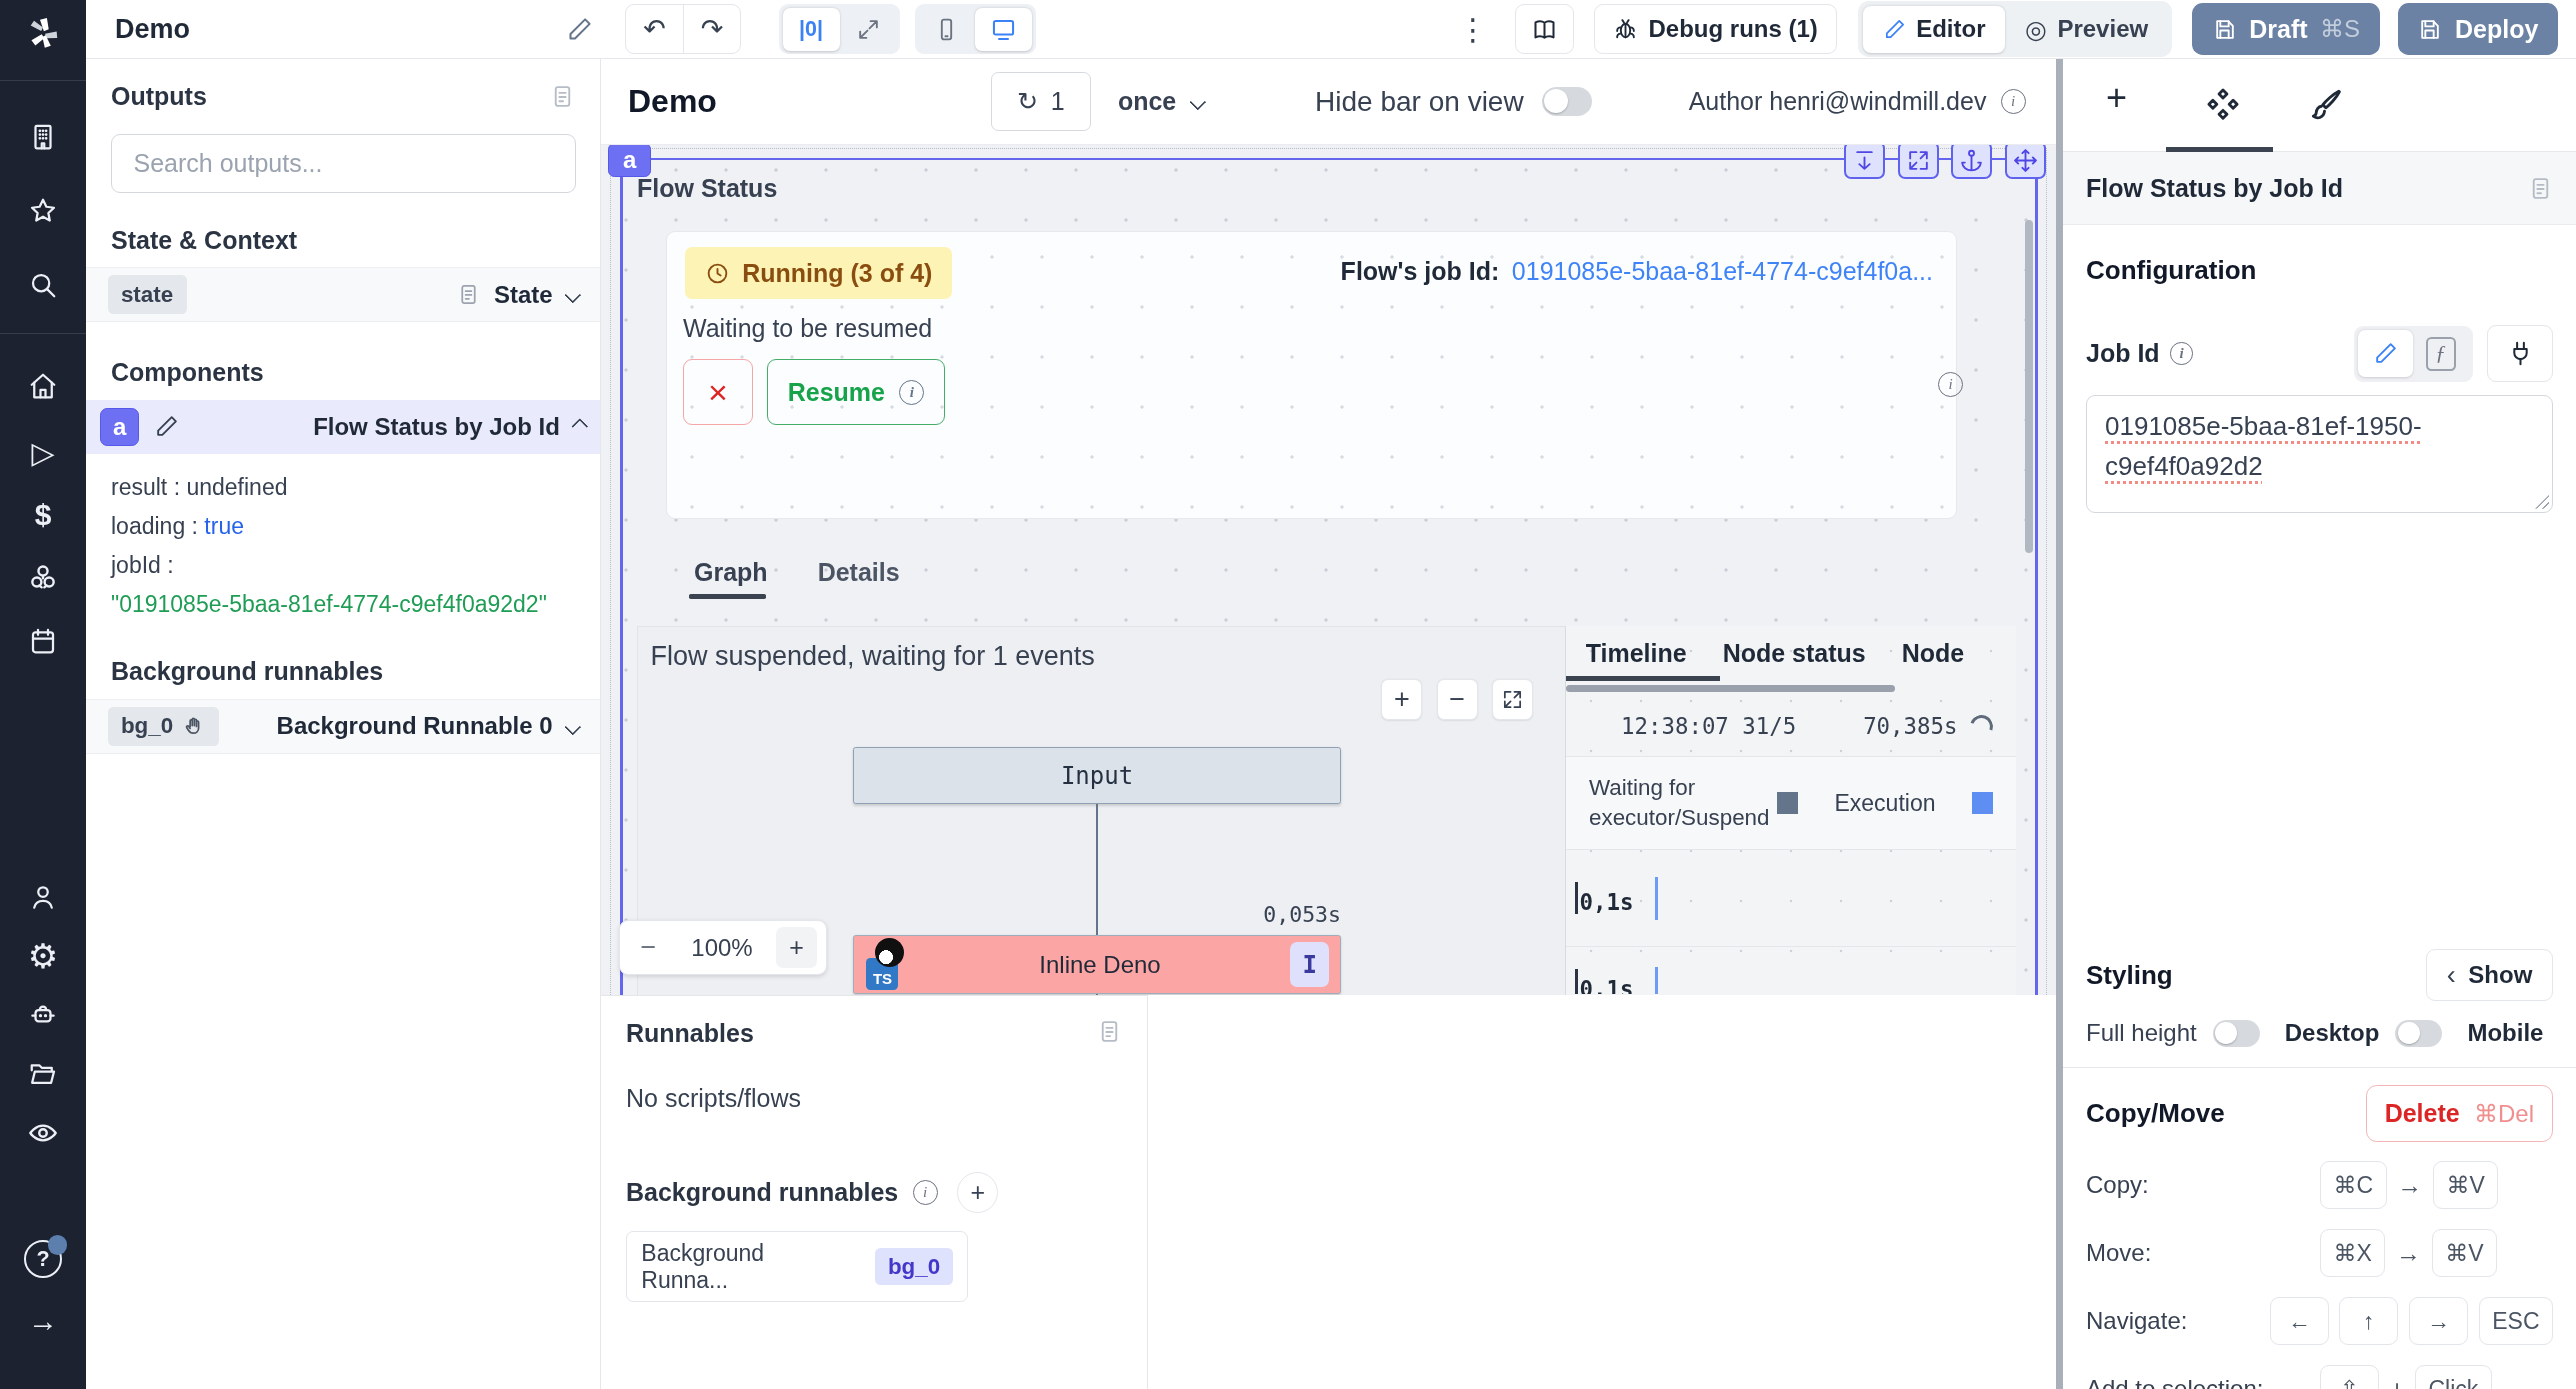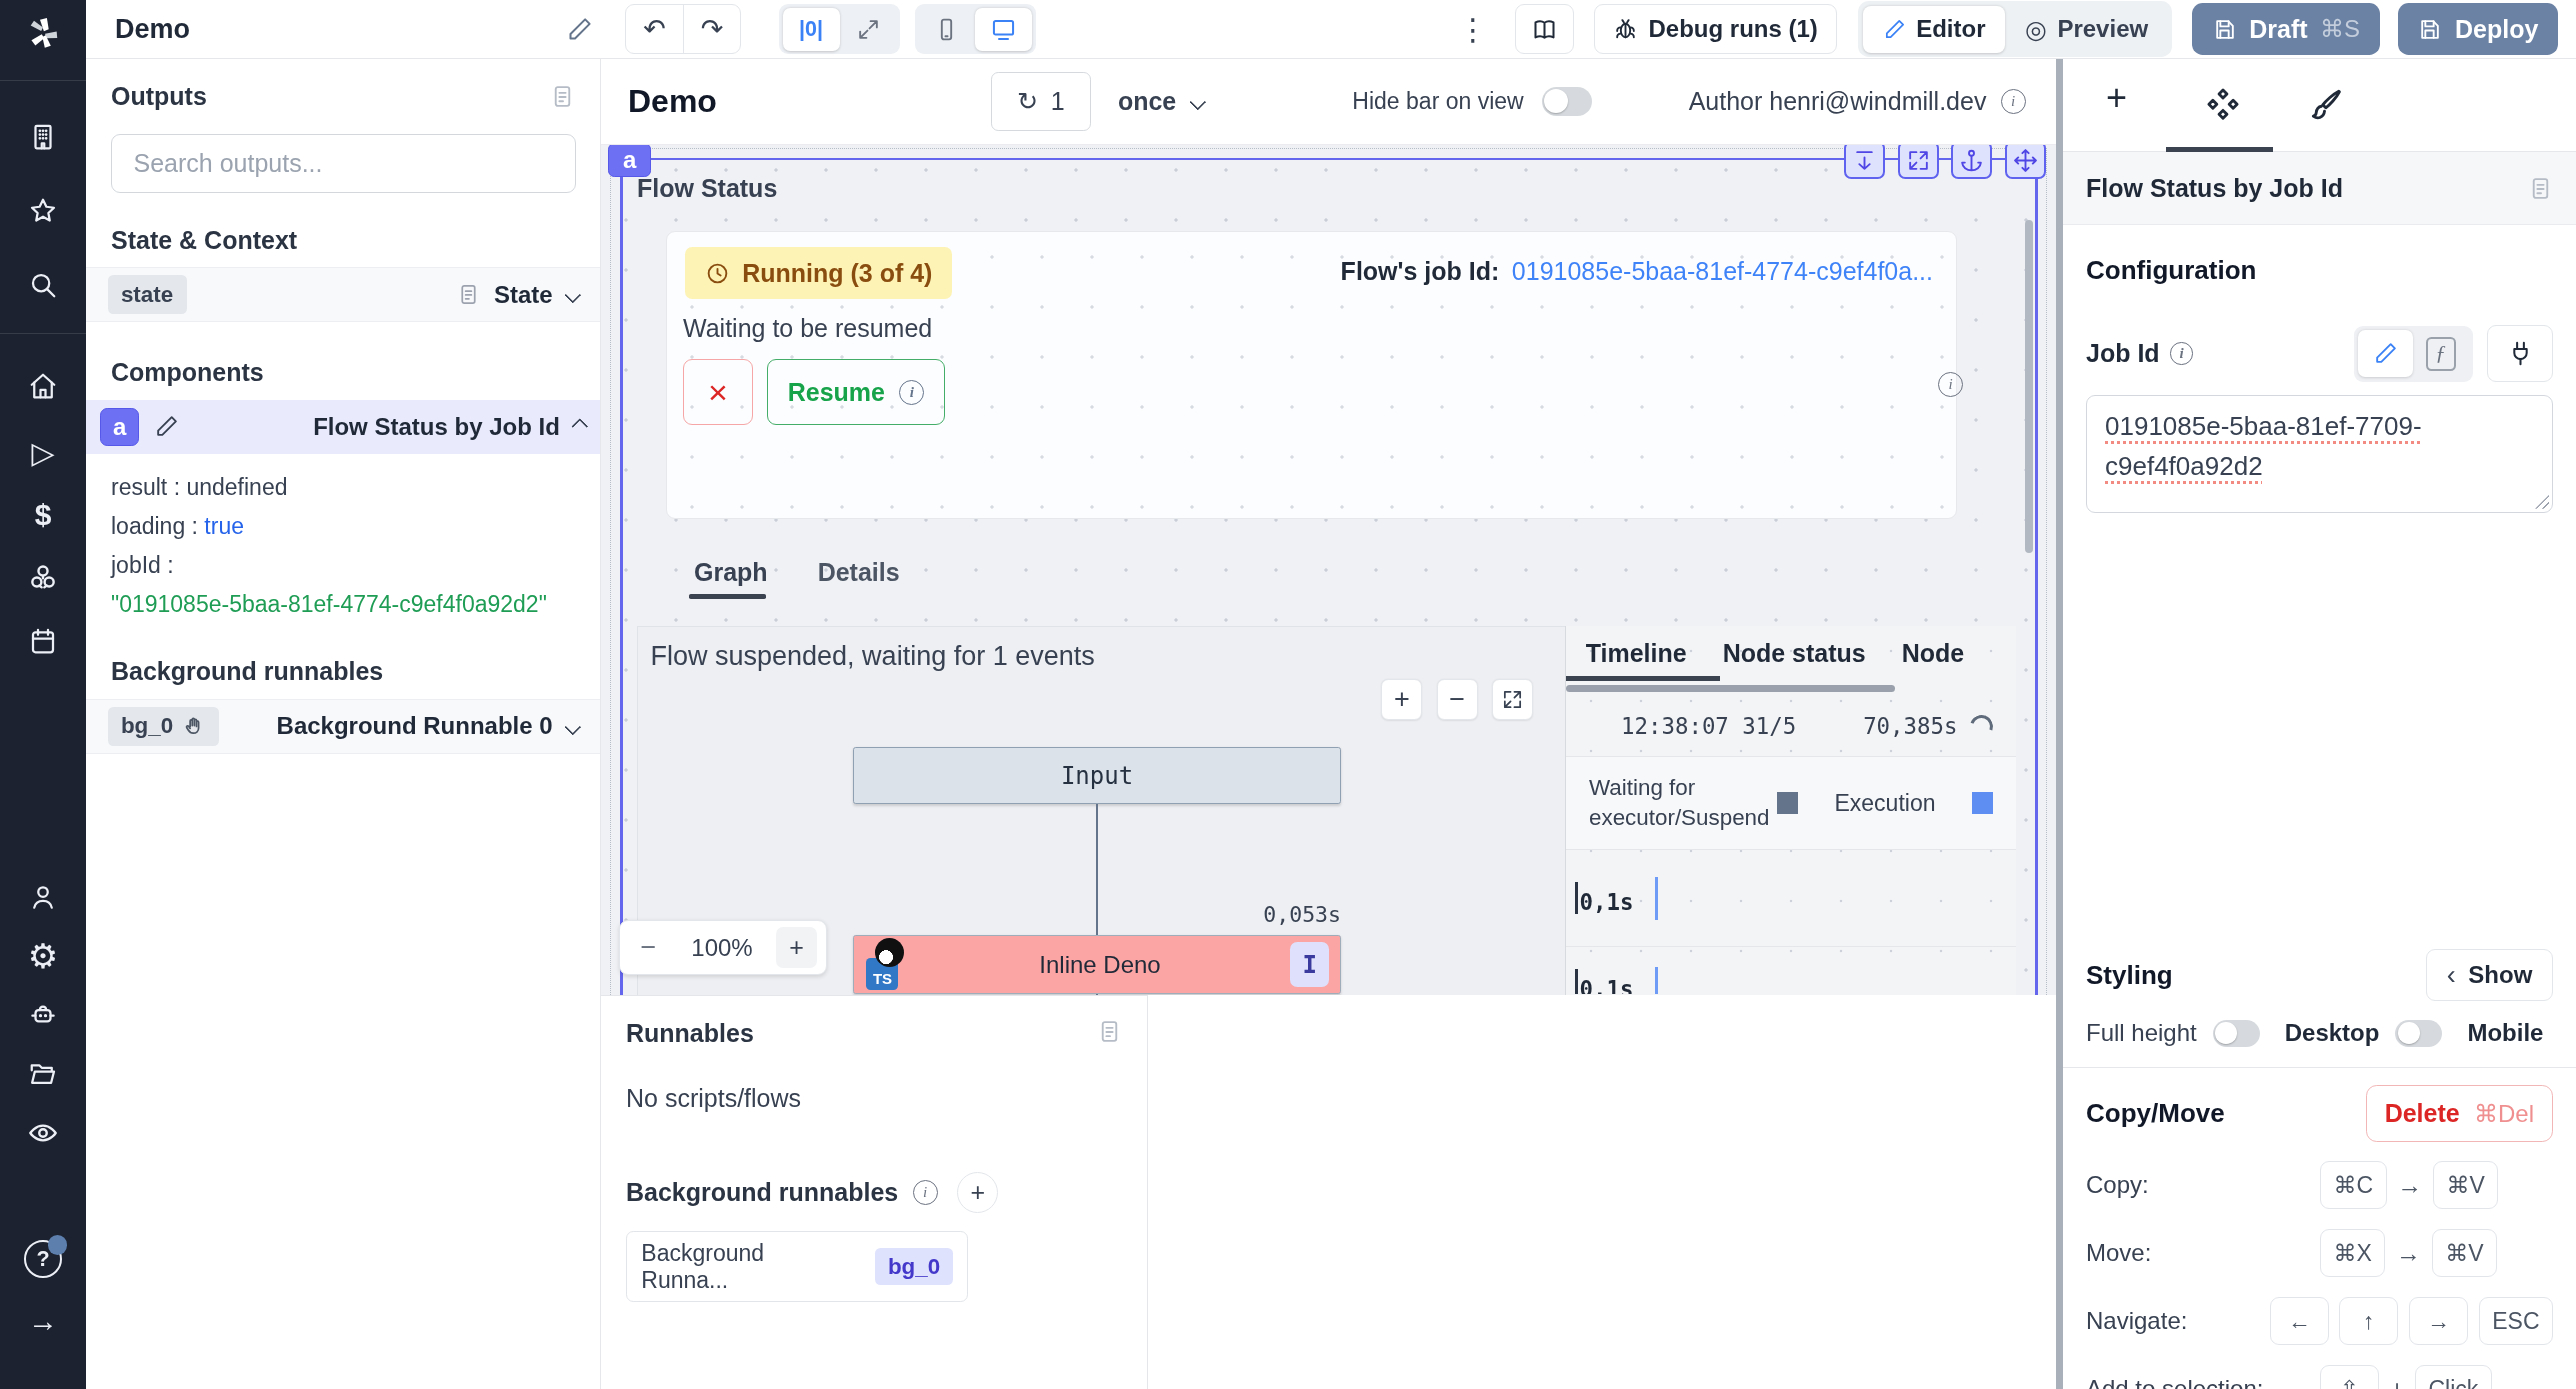--- a/index.html
+++ b/index.html
@@ -61,21 +61,21 @@
   .chv.up { transform:rotate(-135deg); }
   .doc-ic { color:#b6bcc6; }
   .doc-ic.dk { color:#9ca3af; }
 
   
   .canvas-header { position:absolute; left:601px; top:59px; width:1455px; height:86px; background:#fff; border-bottom:0.9px solid #ececf0; display:flex; align-items:center; }
   .ch-title { margin-left:27px; font-size:32px; font-weight:800; color:#111827; }
   .ch-refresh { margin-left:274px; width:100px; height:59px; border:1.3px solid #d6dade; border-radius:7.2px; display:flex; align-items:center; justify-content:center; gap:12.5px; font-size:25px; color:#374151; }
   .ch-once { margin-left:27px; display:flex; align-items:center; gap:16px; font-size:25px; font-weight:600; color:#374151; }
   .ch-right { margin-left:auto; display:flex; align-items:center; padding-right:14.3px; }
-  .ch-hide { font-size:23px; color:#374151; }
+  .ch-hide { font-size:28px; color:#374151; }
   .tog { width:50px; height:29.5px; border-radius:15px; background:#d6dade; position:relative; flex:none; }
   .tog::after { content:""; position:absolute; left:2.7px; top:2.7px; width:24px; height:24px; border-radius:50%; background:#fff; box-shadow:0 0.9px 1.8px rgba(0,0,0,.25); }
   .ch-author { margin-left:79px; font-size:25px; color:#374151; }
   .icirc { width:25px; height:25px; border:1.8px solid #6b7280; border-radius:50%; display:flex; align-items:center; justify-content:center; font-size:15px; font-style:italic; font-family:"Liberation Serif",serif; color:#6b7280; flex:none; }
 
   
   .canvas-body { position:absolute; left:601px; top:145px; width:1455px; height:850px; background:#f0f1f4; background-image:radial-gradient(#c9ced7 1.5px, transparent 1.7px); background-size:50px 50px; overflow:hidden; }
   .comp-dotted { position:absolute; left:9px; top:2.7px; width:1437px; height:847px; border-left:1.8px dotted #b7bdc7; border-top:1.8px dotted #b7bdc7; border-right:1.8px dotted #b7bdc7; }
   .comp-top { position:absolute; left:11.6px; top:12.5px; width:1425px; height:2.7px; background:#6467ee; }
   .comp-left { position:absolute; left:19px; top:12.5px; width:2.7px; height:837px; background:#6467ee; }
@@ -667,21 +667,21 @@
             </span>
           </span>
           <span class="plug-btn">
             <svg class="ic-svg" width="27" height="27" viewBox="0 0 24 24" stroke-width="2">
                 <path d="M9 2.5V8M15 2.5V8M6.5 8h11v3.5a5.5 5.5 0 01-11 0V8zM12 17v4.5"></path>
               </svg>
           </span>
         </span>
       </div>
       <div class="jobid-ta">
-        <span class="redline" style="display:block">0191085e-5baa-81ef-7709-</span>
+        <span class="redline" style="display:block">0191085e-5baa-81ef-1950-</span>
         <span class="redline" style="display:inline-block">c9ef4f0a92d2</span>
         <span class="resize-h"></span>
       </div>
     </div>
 
     <div class="rt-styling">
       <div class="sec-h">
         <span class="t">Styling</span>
         <button class="btn-show">
           <span class="lt">‹</span>

